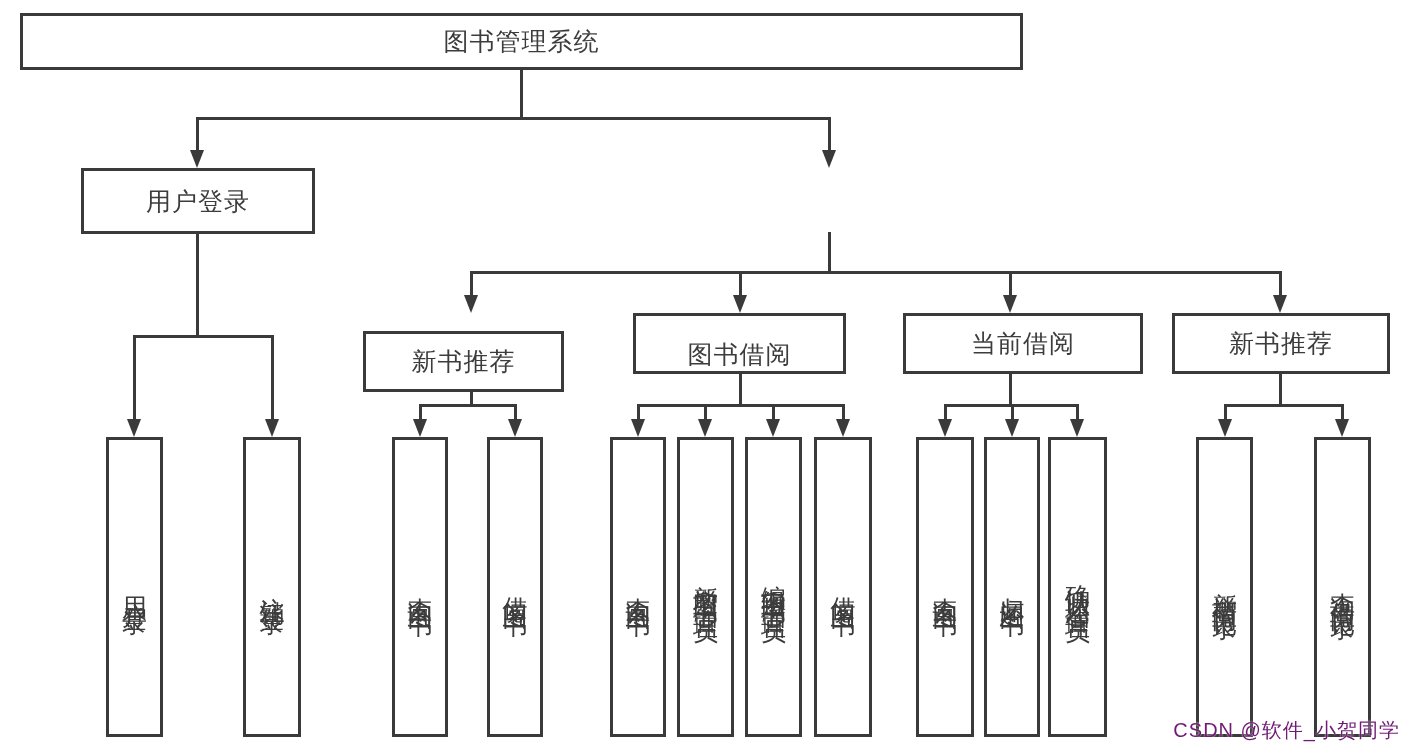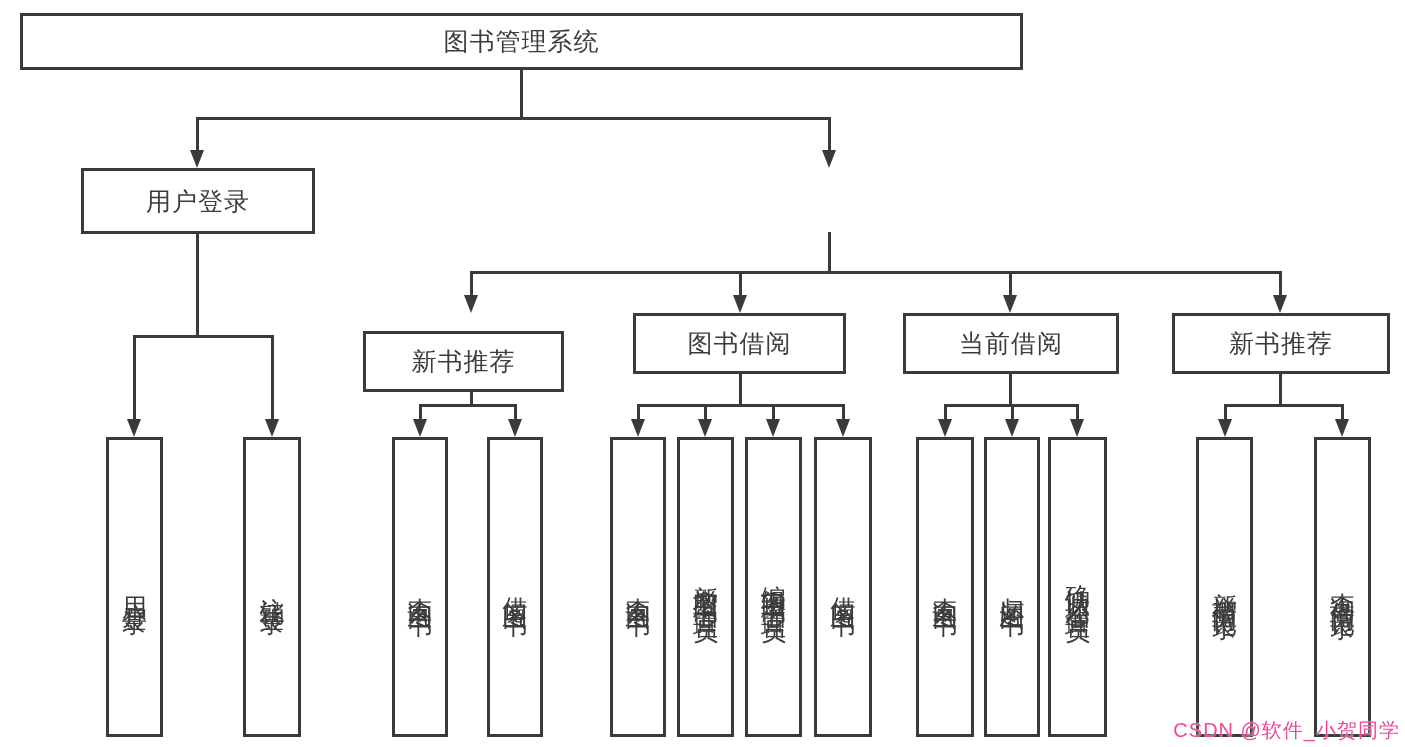--- a/index.html
+++ b/index.html
@@ -51,21 +51,21 @@
     border-left: 7px solid transparent;
     border-right: 7px solid transparent;
     border-top: 18px solid #3a3a3a;
   }
   .watermark {
     position: absolute;
     right: 5px;
     bottom: 3px;
     font-size: 20px;
     letter-spacing: 1px;
-    color: #ec4899;
+    color: #701a75;
     text-shadow: 0 0 2px #ffffff;
     white-space: nowrap;
     z-index: 5;
   }
 </style>
 </head>
 <body>
 
 <div class="canvas">
 
@@ -128,24 +128,24 @@
     <span class="htext">图书管理系统</span>
   </div>
 
   <div class="box" style="left:81px;top:168px;width:234px;height:66px;">
     <span class="htext">用户登录</span>
   </div>
 
   <div class="box" style="left:363px;top:313px;width:201px;height:61px;margin-top:18px;">
     <span class="htext">新书推荐</span>
   </div>
-  <div class="box" style="left:633px;top:313px;width:213px;height:61px;">
+  <div class="box" style="left:633px;top:313px;width:213px;height:61px;align-items:flex-end;">
     <span class="htext">图书借阅</span>
   </div>
-  <div class="box" style="left:903px;top:313px;width:216px;height:61px;">
+  <div class="box" style="left:903px;top:313px;width:240px;height:61px;">
     <span class="htext">当前借阅</span>
   </div>
   <div class="box" style="left:1172px;top:313px;width:218px;height:61px;">
     <span class="htext">新书推荐</span>
   </div>
 
   <div class="box" style="left:106px;top:437px;width:57px;height:300px;">
     <span class="vtext">用户登录</span>
   </div>
   <div class="box" style="left:243px;top:437px;width:58px;height:300px;">

